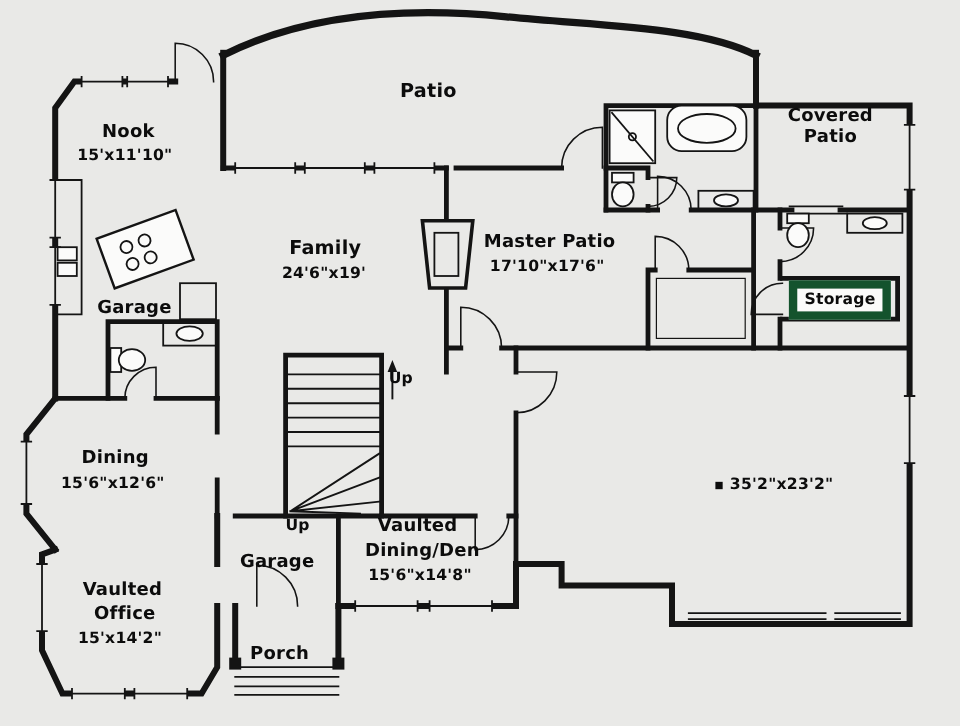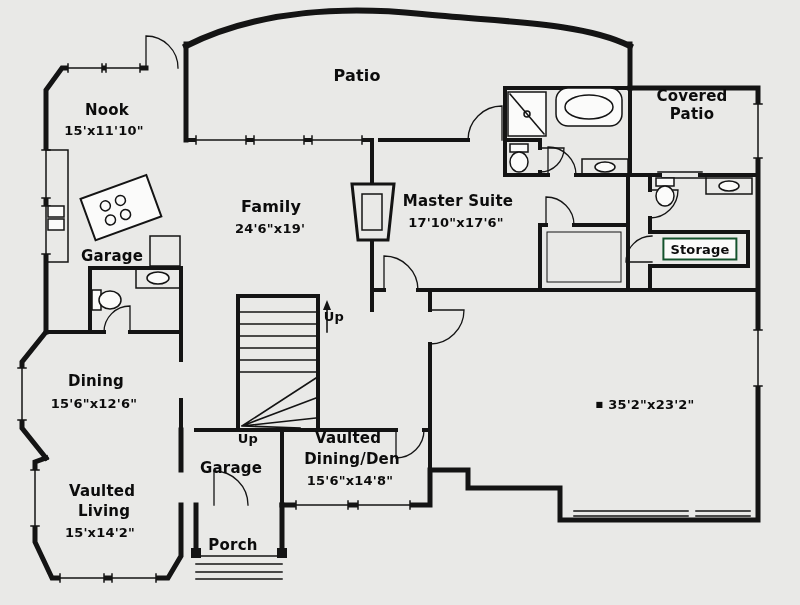--- a/index.html
+++ b/index.html
@@ -4,21 +4,21 @@
 <style>
   html,body{margin:0;padding:0;background:#e9e9e7;}
   .page{position:relative;width:800px;height:605px;background:#e9e9e7;
         font-family:"DejaVu Sans",sans-serif;overflow:hidden;}
   .plan-svg{position:absolute;left:0;top:0;}
   .lbl{position:absolute;transform:translate(-50%,-50%);font-weight:bold;
        color:#0c0c0c;white-space:nowrap;letter-spacing:.2px;font-size:15px;line-height:1;}
   .big{font-size:16px;}
   .dims{font-size:13px;}
   .small{font-size:13px;}
-  .storage-tag{background:#fbfbfa;border:2px solid #14532d;padding:2px 6px;font-size:13px;}
+  .storage-tag{background:#fbfbfa;border:7px solid #14532d;padding:2px 6px;font-size:13px;}
   .garage-dims{display:flex;align-items:center;gap:5px;}
   .bullet{font-size:8px;line-height:1;}
 </style>
 </head>
 <body>
 
 <div class="page">
 
   <svg class="plan-svg" width="800" height="605" viewBox="0 0 800 605" xmlns="http://www.w3.org/2000/svg">
     <rect width="800" height="605" fill="#e9e9e7"></rect>
@@ -171,21 +171,21 @@
 
   <div class="lbl" style="left:107px;top:110px">Nook</div>
   <div class="lbl dims" style="left:104px;top:130px">15'x11'10"</div>
 
   <div class="lbl" style="left:692px;top:96px">Covered</div>
   <div class="lbl" style="left:692px;top:114px">Patio</div>
 
   <div class="lbl big" style="left:271px;top:207px">Family</div>
   <div class="lbl dims" style="left:270px;top:228px">24'6"x19'</div>
 
-  <div class="lbl" style="left:458px;top:201px">Master Suite</div>
+  <div class="lbl" style="left:458px;top:201px">Master Patio</div>
   <div class="lbl dims" style="left:456px;top:222px">17'10"x17'6"</div>
 
   <div class="lbl" style="left:700px;top:249px"><span class="storage-tag">Storage</span></div>
 
   <div class="lbl" style="left:112px;top:256px">Garage</div>
 
   <div class="lbl" style="left:96px;top:381px">Dining</div>
   <div class="lbl dims" style="left:94px;top:403px">15'6"x12'6"</div>
 
   <div class="lbl garage-dims" style="left:645px;top:404px">
@@ -196,18 +196,18 @@
   <div class="lbl small" style="left:334px;top:316px">Up</div>
   <div class="lbl small" style="left:248px;top:438px">Up</div>
 
   <div class="lbl" style="left:348px;top:438px">Vaulted</div>
   <div class="lbl" style="left:352px;top:459px">Dining/Den</div>
   <div class="lbl dims" style="left:350px;top:480px">15'6"x14'8"</div>
 
   <div class="lbl" style="left:231px;top:468px">Garage</div>
 
   <div class="lbl" style="left:102px;top:491px">Vaulted</div>
-  <div class="lbl" style="left:104px;top:511px">Living</div>
+  <div class="lbl" style="left:104px;top:511px">Office</div>
   <div class="lbl dims" style="left:100px;top:532px">15'x14'2"</div>
 
   <div class="lbl" style="left:233px;top:545px">Porch</div>
 
 </div>
 
 </body></html>

